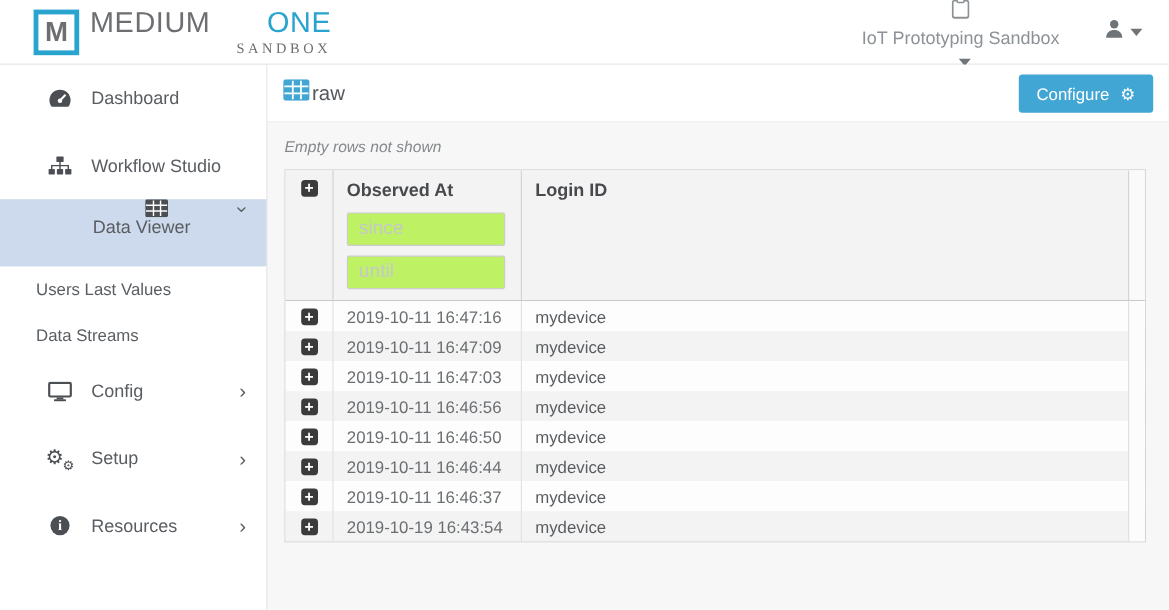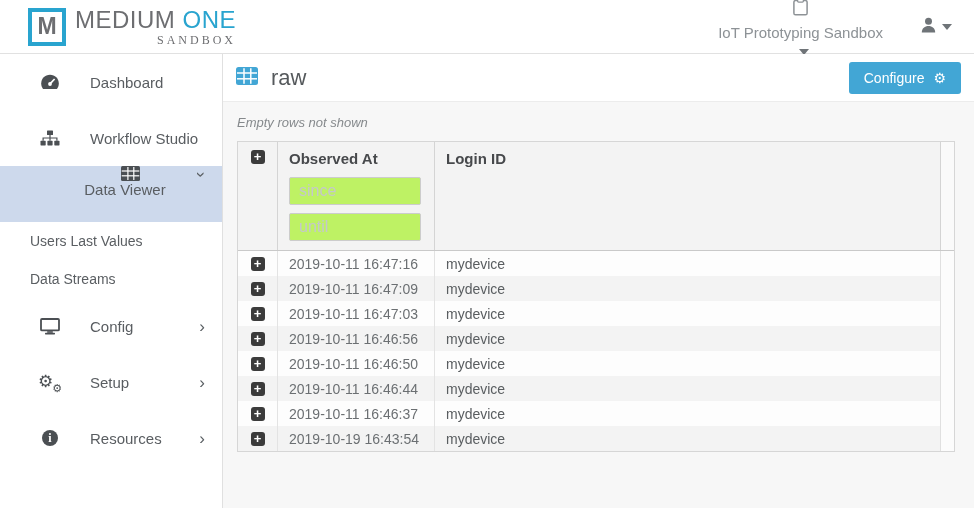--- a/index.html
+++ b/index.html
@@ -9,59 +9,59 @@
   
   .topbar { height: 54px; background: #fff; border-bottom: 1px solid #e1e1e1;
             display: flex; align-items: center; justify-content: space-between;
             padding: 0 22px 0 28px; }
   .logo { display: flex; align-items: center; gap: 9px; }
   .logo-square { width: 38px; height: 38px; border: 4px solid #29a4cf; background: #fff;
                  display: flex; align-items: center; justify-content: center;
                  font-size: 23px; font-weight: bold; color: #6d6e71; }
   .logo-text { display: flex; flex-direction: column; align-items: flex-end; line-height: 1; }
   .brand-line { font-size: 24px; color: #6d6e71; letter-spacing: 0.5px; font-weight: 500; }
-  .brand-accent { color: #29a4cf; }
+  .brand-accent { color: #29a4cf; margin-left: 40px; }
   .brand-sub { font-family: "Liberation Serif", serif; font-size: 12px; color: #6d6e71;
                letter-spacing: 3px; margin-top: 2px; }
   .topbar-right { display: flex; align-items: center; gap: 38px; }
   .workspace { display: flex; align-items: center; gap: 8px; color: #8d9296;
                font-size: 15px; cursor: pointer; flex-direction: column; }
   .workspace .icn { color: #8d9296; display: flex; }
   .caret-down { width: 0; height: 0; border-left: 5px solid transparent;
                 border-right: 5px solid transparent; border-top: 6px solid #6f7478;
                 display: inline-block; margin-left: 6px; }
   .user-menu { display: flex; align-items: center; cursor: pointer; color: #6f7478; }
 
   
   .app-body { display: flex; height: 454px; }
 
   
   .sidebar { width: 223px; background: #fff; border-right: 1px solid #e0e0e0; }
   .nav-item { height: 56px; display: flex; align-items: center; position: relative;
               font-size: 15px; color: #595d61; cursor: pointer; }
   .nav-item .icon { width: 24px; margin-left: 38px; display: flex; justify-content: center;
                     align-items: center; color: #4b4f53; }
-  .nav-item .label { margin-left: 28px; }
+  .nav-item .label { margin-left: 14px; }
   .nav-item.active { background: #cdd9ec; flex-direction: column; }
   .chev { position: absolute; right: 17px; font-size: 17px; color: #5b6064; line-height: 1; }
   .chev-down { display: inline-block; transform: rotate(90deg); }
   .nav-subitem { height: 38px; display: flex; align-items: center; padding-left: 30px;
                  font-size: 14px; color: #5a5e62; cursor: pointer; }
   .gears { position: relative; width: 24px; height: 19px; }
   .gear-big { position: absolute; left: 0; top: -2px; font-size: 17px; }
   .gear-small { position: absolute; right: 0; bottom: -3px; font-size: 11px; }
   .info-circle { width: 16px; height: 16px; border-radius: 50%; background: #4b4f53;
                  color: #fff; font-family: "Liberation Serif", serif; font-weight: bold;
                  font-size: 12px; display: flex; align-items: center; justify-content: center; }
 
   
   .content { flex: 1; background: #f7f7f7; display: flex; flex-direction: column; }
   .toolbar { height: 48px; background: #fff; border-bottom: 1px solid #ececec;
              display: flex; align-items: center; padding: 0 13px; }
-  .stream-title { font-size: 22px; color: #55595c; margin-left: 13px; }
+  .stream-title { font-size: 17px; color: #55595c; margin-left: 2px; }
   .configure-btn { margin-left: auto; background: #42a6d5; border: none; border-radius: 3px;
                    color: #fff; font-size: 14px; height: 28px; padding: 16px 15px;
                    display: flex; align-items: center; gap: 9px; cursor: pointer;
                    font-family: "Liberation Sans", sans-serif; }
   .configure-btn .gear-glyph { font-size: 14px; line-height: 1; }
   .note { margin: 13px 14px 11px; font-size: 13px; font-style: italic; color: #85898c; }
 
   
   .data-table { margin: 0 19px 0 14px; border: 1px solid #d6d6d6; background: #fff; }
   .thead { display: flex; height: 109px; background: #f3f3f3; border-bottom: 1px solid #c9c9c9; }

